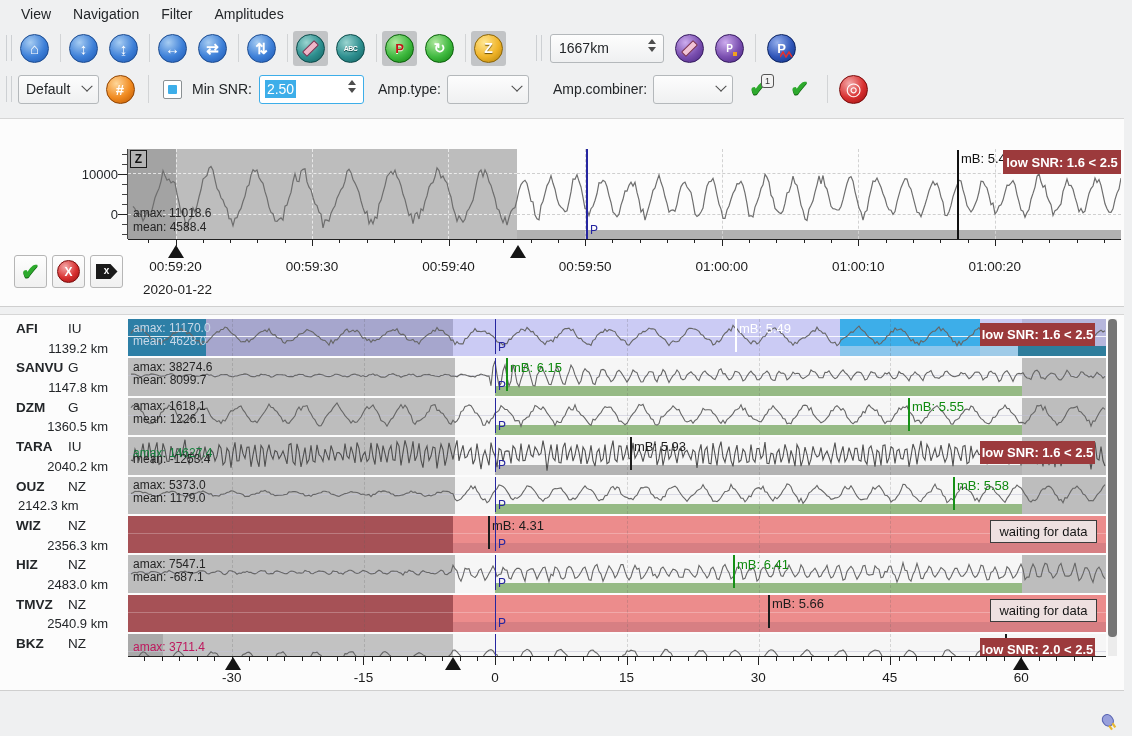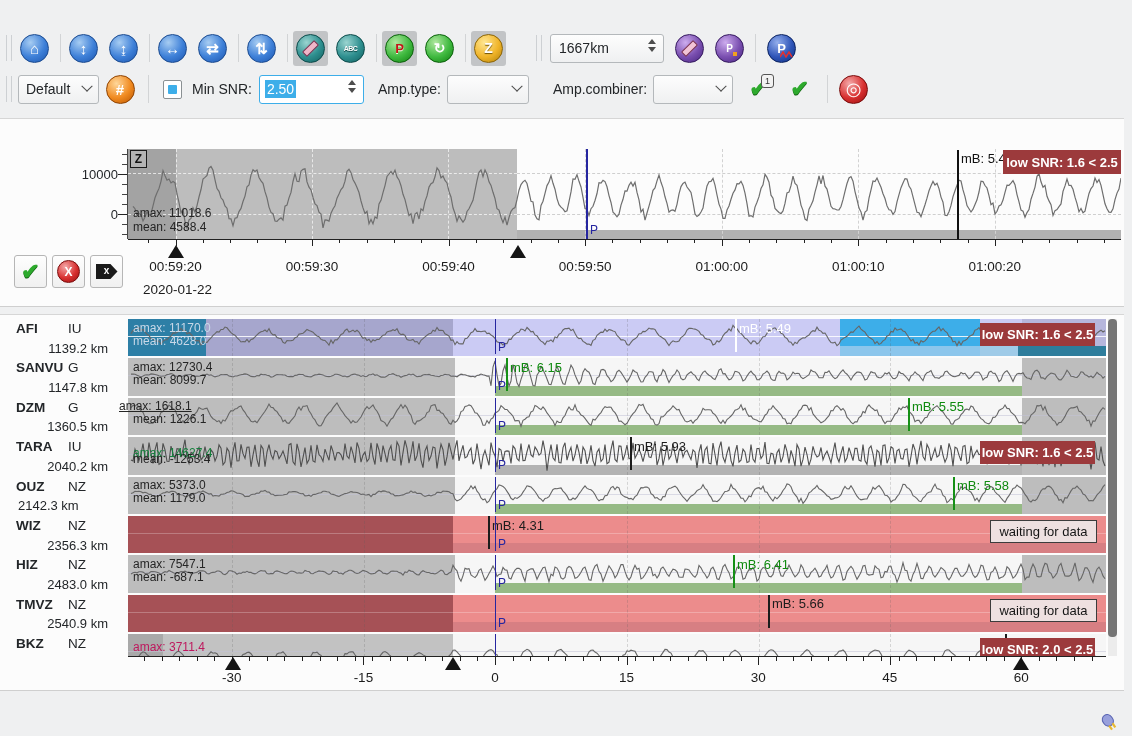--- a/index.html
+++ b/index.html
@@ -52,20 +52,26 @@
   .axis-label{font-size:13.5px;color:#1c1c1c;text-align:center;}
   .plabel{font-size:12px;color:var(--p-marker);}
   .mb-label{font-size:13px;white-space:nowrap;}
   .vdash{border-left:1px dashed rgba(90,90,90,0.22);}
 </style>
 </head>
 <body>
 
 <div class="window">
 
+  <div class="menubar">
+    <span class="menu-item">View</span>
+    <span class="menu-item">Navigation</span>
+    <span class="menu-item">Filter</span>
+    <span class="menu-item">Amplitudes</span>
+  </div>
 
   <div class="toolbar tb1">
     <div class="tb-handle"></div>
     <div class="tbbtn">
         <div class="sph sph-blue">
           <span class="glyph">⌂</span>
         </div>
       </div>
     <div class="tb-sep"></div>
     <div class="tbbtn">
@@ -339,42 +345,42 @@
           <div style="position: absolute; left: 327px; top: 0px; width: 567px; height: 100%; background: rgb(246, 246, 246); z-index: 1;"></div>
           <div style="position: absolute; left: 894px; top: 0px; width: 84px; height: 100%; background: rgb(189, 189, 189); z-index: 1;"></div>
           <div style="position: absolute; left: 367px; top: 27.4px; width: 527px; height: 10px; background: var(--signal-band); z-index: 2;"></div>
           <div style="position: absolute; left: 0px; top: 17px; width: 100%; height: 1px; background: rgba(195, 195, 215, 0.55); z-index: 2;"></div>
           <div class="vdash" style="position: absolute; left: 104px; top: 0px; height: 100%; z-index: 2;"></div>
           <div class="vdash" style="position: absolute; left: 236px; top: 0px; height: 100%; z-index: 2;"></div>
           <div class="vdash" style="position: absolute; left: 499px; top: 0px; height: 100%; z-index: 2;"></div>
           <div class="vdash" style="position: absolute; left: 631px; top: 0px; height: 100%; z-index: 2;"></div>
           <div class="vdash" style="position: absolute; left: 762px; top: 0px; height: 100%; z-index: 2;"></div>
         </div>
-        <div class="mono-num" style="position: absolute; left: 133px; top: 45.9px; z-index: 4; color: rgb(37, 37, 37);">amax: 12730.4</div>
+        <div class="mono-num" style="position: absolute; left: 133px; top: 45.9px; z-index: 4; color: rgb(37, 37, 37);">amax: 38274.6</div>
         <div class="mono-num" style="position: absolute; left: 133px; top: 58.9px; z-index: 4; color: rgb(37, 37, 37);">mean: 8099.7</div>
         <div style="position: absolute; left: 506px; top: 43.4px; width: 1.5px; height: 33px; background: rgb(22, 144, 22); z-index: 4;"></div>
         <div class="mb-label" style="position: absolute; left: 510px; top: 44.9px; color: var(--mb-green); z-index: 4;">mB: 6.15</div>
         <div style="position: absolute; left: 494.5px; top: 43.4px; width: 1.5px; height: 35px; background: var(--p-marker); z-index: 4;"></div>
         <div class="plabel" style="position: absolute; left: 498px; top: 64.4px; z-index: 4;">P</div>
         <div style="position: absolute; left: 16px; top: 84.8px; font-weight: bold; font-size: 13.5px;">DZM</div>
         <div style="position: absolute; left: 68px; top: 84.8px; font-size: 13.5px;">G</div>
         <div style="position: absolute; left: 18px; top: 104.3px; width: 90px; text-align: right; font-size: 13px;">1360.5 km</div>
         <div style="position: absolute; left: 128px; top: 82.8px; width: 978px; height: 37.4px; overflow: hidden;">
           <div style="position: absolute; left: 0px; top: 0px; width: 327px; height: 100%; background: rgb(189, 189, 189); z-index: 1;"></div>
           <div style="position: absolute; left: 327px; top: 0px; width: 567px; height: 100%; background: rgb(246, 246, 246); z-index: 1;"></div>
           <div style="position: absolute; left: 894px; top: 0px; width: 84px; height: 100%; background: rgb(189, 189, 189); z-index: 1;"></div>
           <div style="position: absolute; left: 367px; top: 27.4px; width: 527px; height: 10px; background: var(--signal-band); z-index: 2;"></div>
           <div style="position: absolute; left: 0px; top: 17px; width: 100%; height: 1px; background: rgba(195, 195, 215, 0.55); z-index: 2;"></div>
           <div class="vdash" style="position: absolute; left: 104px; top: 0px; height: 100%; z-index: 2;"></div>
           <div class="vdash" style="position: absolute; left: 236px; top: 0px; height: 100%; z-index: 2;"></div>
           <div class="vdash" style="position: absolute; left: 499px; top: 0px; height: 100%; z-index: 2;"></div>
           <div class="vdash" style="position: absolute; left: 631px; top: 0px; height: 100%; z-index: 2;"></div>
           <div class="vdash" style="position: absolute; left: 762px; top: 0px; height: 100%; z-index: 2;"></div>
         </div>
-        <div class="mono-num" style="position: absolute; left: 119px; top: 85.3px; z-index: 4; color: rgb(37, 37, 37); text-decoration: underline;">amax: 1618.1</div>
+        <div class="mono-num" style="position: absolute; left: 133px; top: 85.3px; z-index: 4; color: rgb(37, 37, 37);">amax: 1618.1</div>
         <div class="mono-num" style="position: absolute; left: 133px; top: 98.3px; z-index: 4; color: rgb(37, 37, 37);">mean: 1226.1</div>
         <div style="position: absolute; left: 908px; top: 82.8px; width: 1.5px; height: 33px; background: rgb(22, 144, 22); z-index: 4;"></div>
         <div class="mb-label" style="position: absolute; left: 912px; top: 84.3px; color: var(--mb-green); z-index: 4;">mB: 5.55</div>
         <div style="position: absolute; left: 494.5px; top: 82.8px; width: 1.5px; height: 35px; background: var(--p-marker); z-index: 4;"></div>
         <div class="plabel" style="position: absolute; left: 498px; top: 103.8px; z-index: 4;">P</div>
         <div style="position: absolute; left: 16px; top: 124.2px; font-weight: bold; font-size: 13.5px;">TARA</div>
         <div style="position: absolute; left: 68px; top: 124.2px; font-size: 13.5px;">IU</div>
         <div style="position: absolute; left: 18px; top: 143.7px; width: 90px; text-align: right; font-size: 13px;">2040.2 km</div>
         <div style="position: absolute; left: 128px; top: 122.2px; width: 978px; height: 37.4px; overflow: hidden;">
           <div style="position: absolute; left: 0px; top: 0px; width: 327px; height: 100%; background: rgb(189, 189, 189); z-index: 1;"></div>

